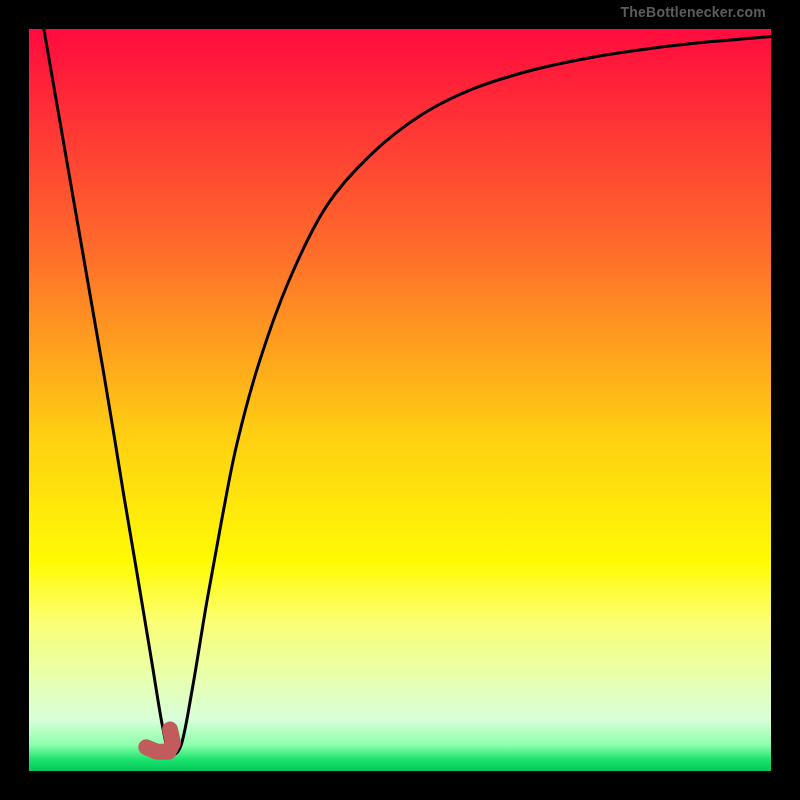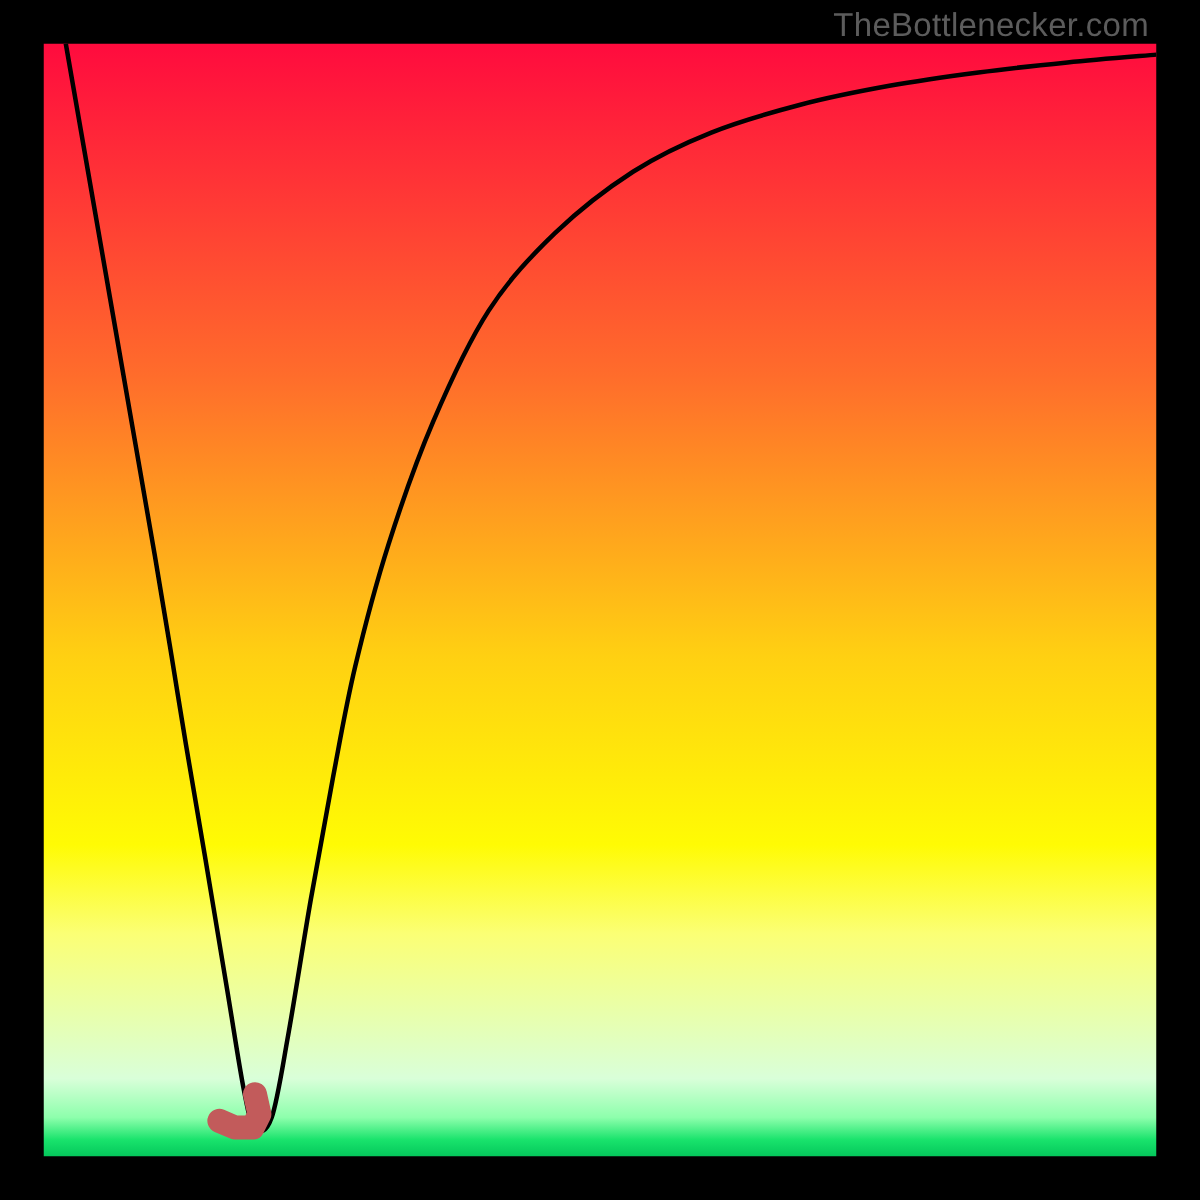--- a/index.html
+++ b/index.html
@@ -24,22 +24,22 @@
     left: 0;
     top: 0;
     width: 742px;
     height: 742px;
   }
   .watermark {
     position: absolute;
     top: 4px;
     right: 34px;
     color: #5c5c5c;
-    font-size: 22px;
-    font-weight: 400;
+    font-size: 14px;
+    font-weight: 700;
     letter-spacing: 0.2px;
   }
 </style>
 </head>
 <body>
 
 <div class="frame">
   <svg class="plot" viewBox="0 0 742 742" preserveAspectRatio="none">
     <defs>
       <linearGradient id="bg-grad" x1="0" y1="0" x2="0" y2="1">

